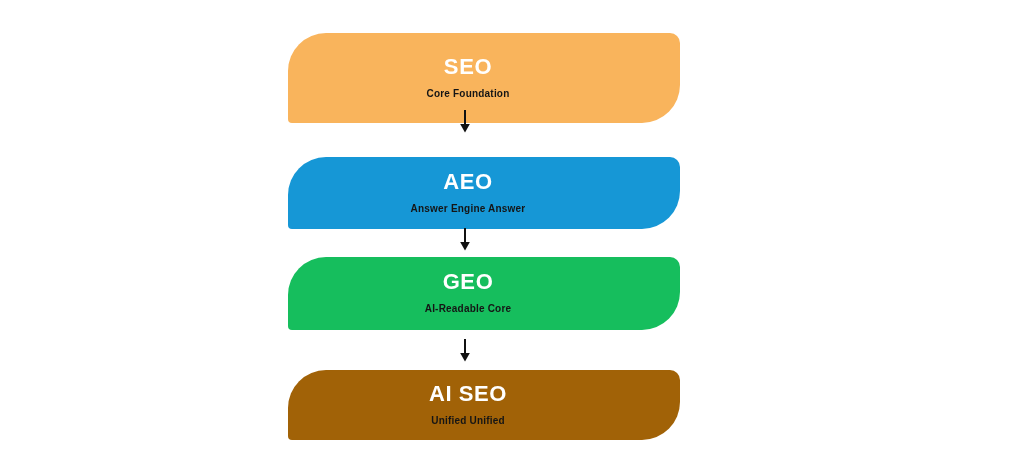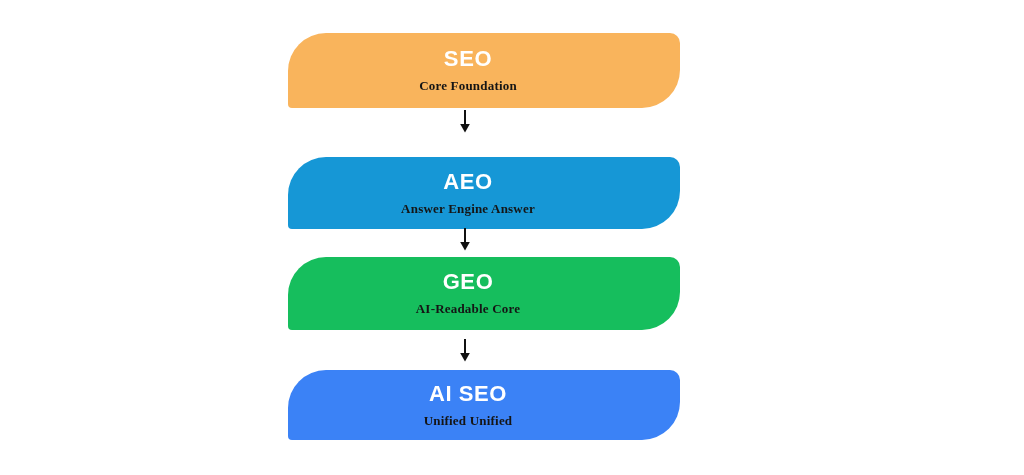--- a/index.html
+++ b/index.html
@@ -29,27 +29,26 @@
   }
   .block .title {
     margin: 0;
     font-size: 22px;
     font-weight: 800;
     letter-spacing: 0.6px;
     line-height: 24px;
   }
   .block .subtitle {
     margin: 6px 0 0 0;
-    font-size: 13px;
+    font-size: 10px;
     font-weight: 700;
     letter-spacing: 0.2px;
     line-height: 17px;
-    font-family: Liberation Serif, serif;
   }
-  .b0 { top: 33px;  height: 75px; }
+  .b0 { top: 33px;  height: 90px; }
   .b1 { top: 145px; height: 72px; margin-top: 12px; }
   .b2 { top: 257px; height: 73px; }
   .b3 { top: 370px; height: 70px; }
 
   .arrow {
     position: absolute;
     left: 459px;
     width: 12px;
     height: 23px;
     display: flex;
@@ -95,18 +94,18 @@
     <p class="subtitle" style="color: rgb(21, 21, 21);">AI-Readable Core</p>
   </section>
 
   <div class="arrow a2" style="color: rgb(17, 17, 17);">
     <svg width="12" height="23" viewBox="0 0 12 23" aria-hidden="true">
       <line x1="6" y1="0" x2="6" y2="15" stroke="currentColor" stroke-width="2"></line>
       <polygon points="1.2,14 10.8,14 6,22.5" fill="currentColor"></polygon>
     </svg>
   </div>
 
-  <section class="block b3" style="background-color: #3b82f6;">
+  <section class="block b3" style="background-color: #a16207;">
     <h2 class="title" style="color: rgb(255, 255, 255);">AI SEO</h2>
     <p class="subtitle" style="color: rgb(21, 21, 21);">Unified Unified</p>
   </section>
 
 </div>
 
 </body></html>

